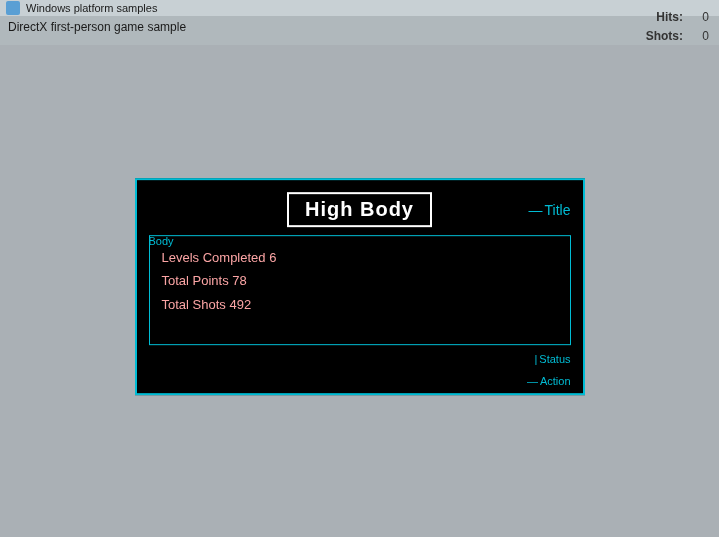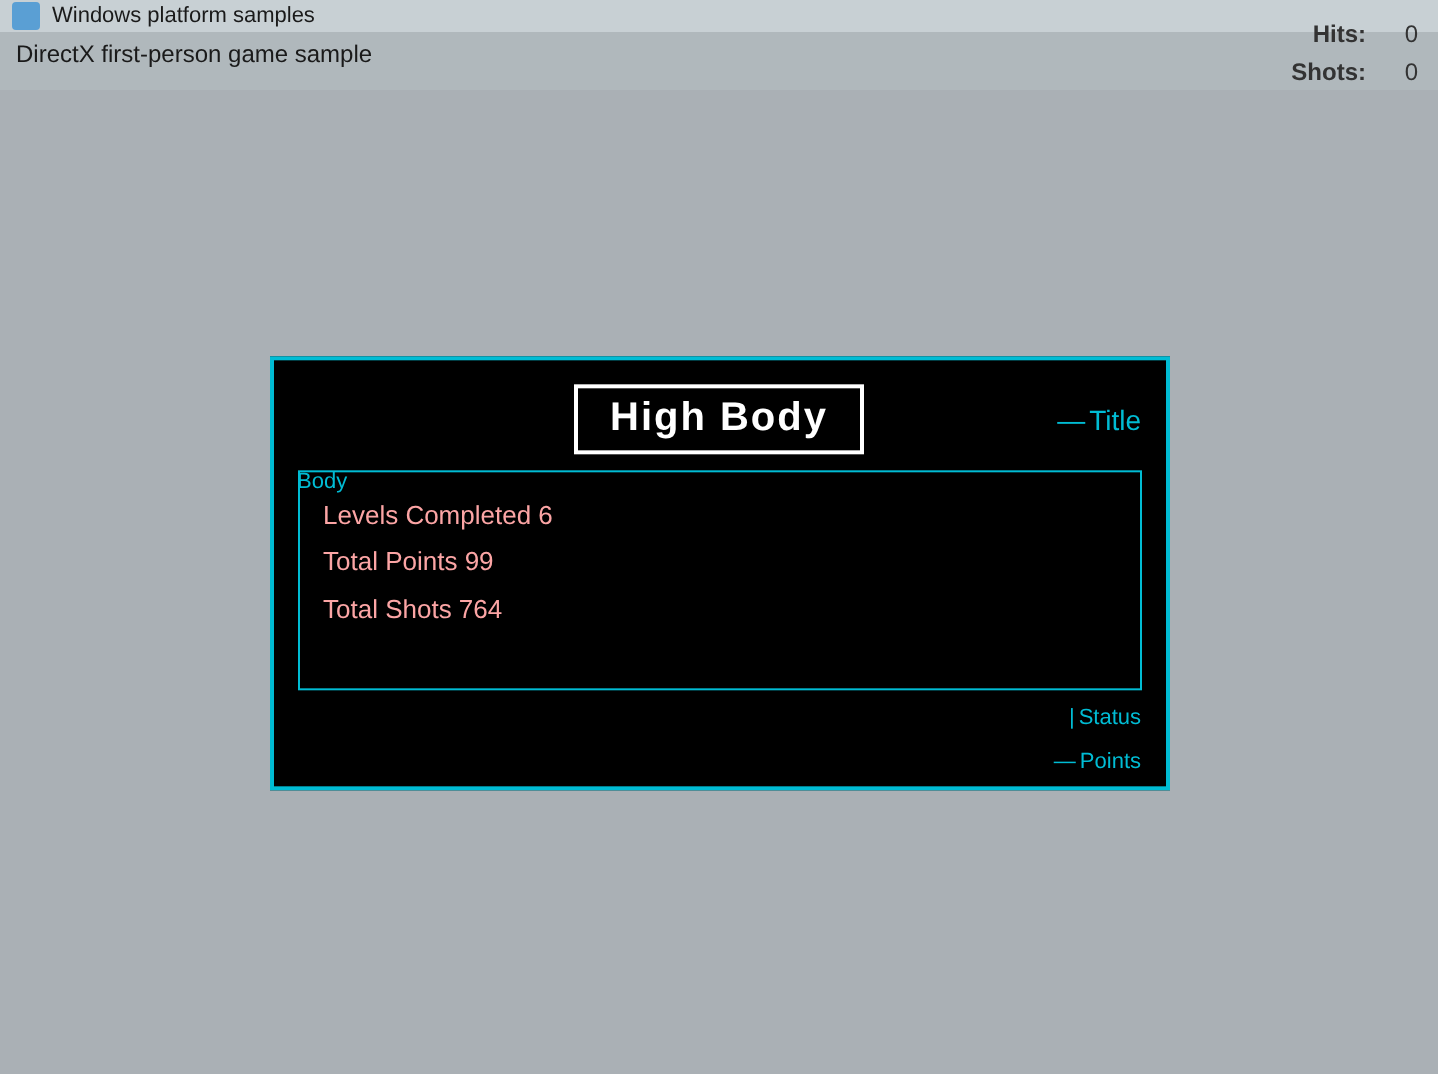--- a/index.html
+++ b/index.html
@@ -269,31 +269,31 @@
         <span class="dialog-title-text">High Body</span>
       </div>
       <div class="annotation-title">
         <span>Title</span>
       </div>
     </div>
 
     <div class="dialog-body-wrapper">
       <div class="dialog-body">
         <div>Levels Completed 6</div>
-        <div>Total Points 99</div>
-        <div>Total Shots 764</div>
+        <div>Total Points 78</div>
+        <div>Total Shots 492</div>
       </div>
     </div>
 
     <div class="dialog-status-wrapper">
       <div class="dialog-status-label">
         <span>Status</span>
       </div>
     </div>
 
     <div class="dialog-action-wrapper">
       <div class="dialog-action-label">
-        <span>Points</span>
+        <span>Action</span>
       </div>
     </div>
 
   </div>
 </div>
 
 </body></html>

